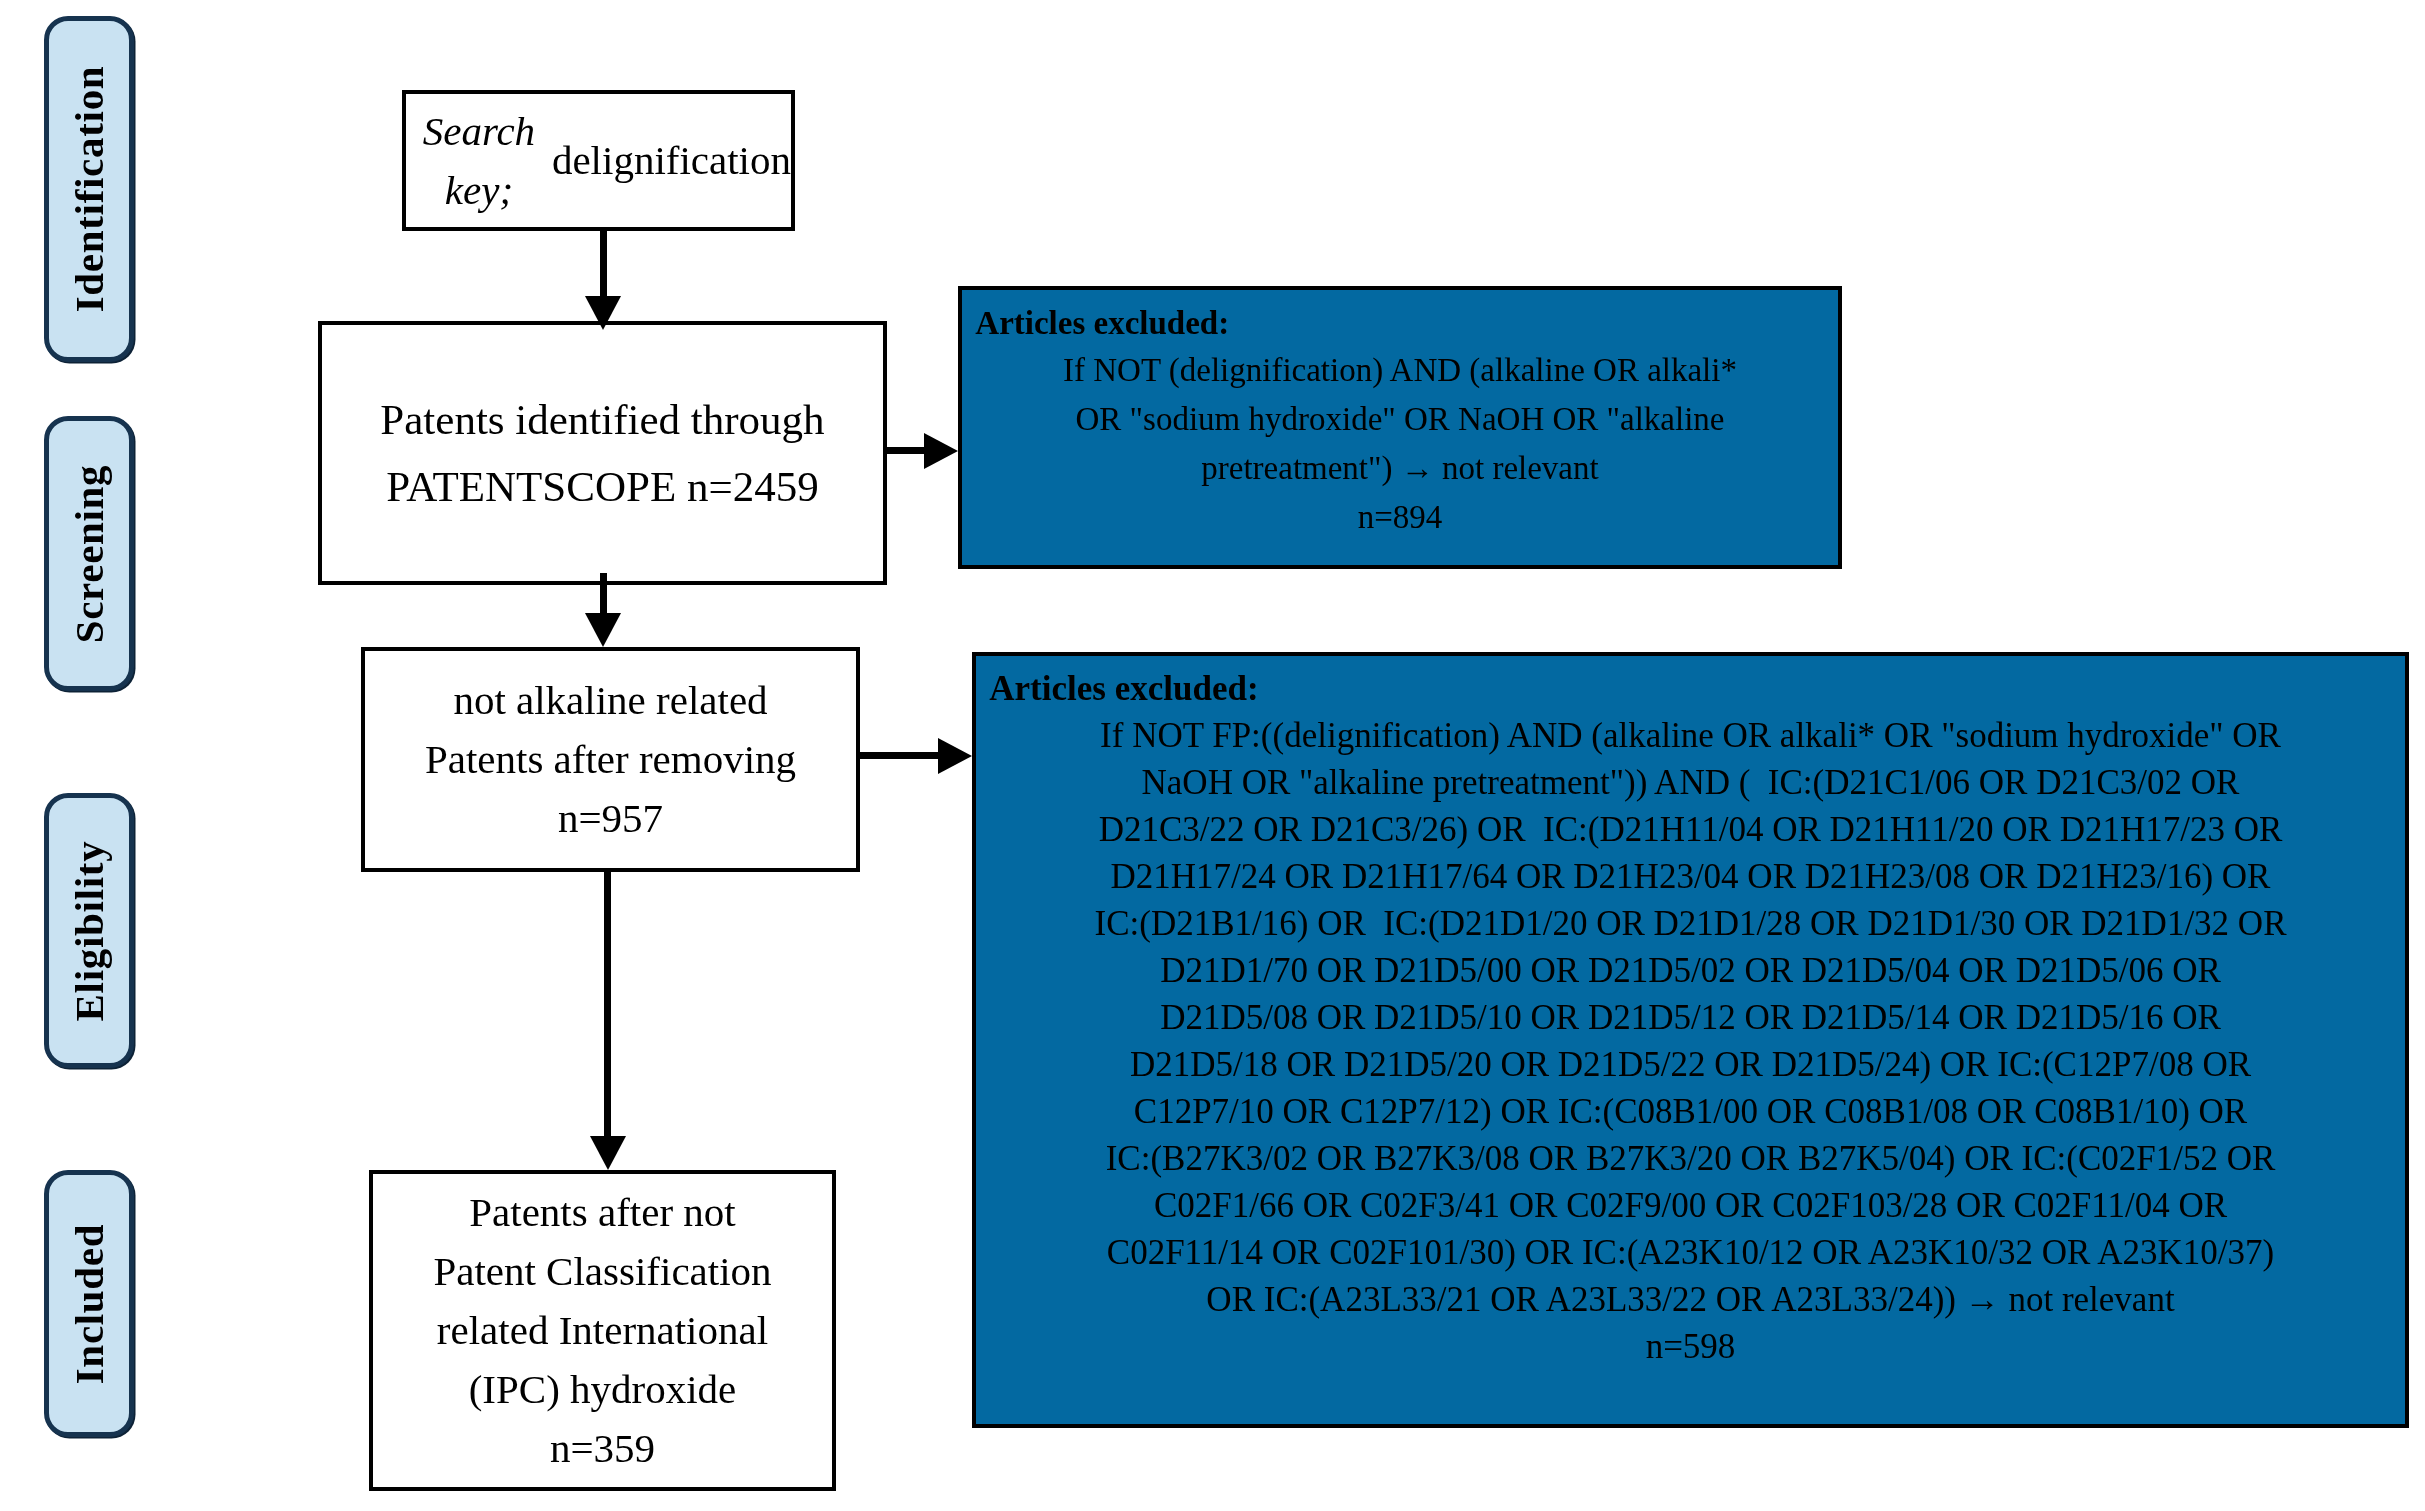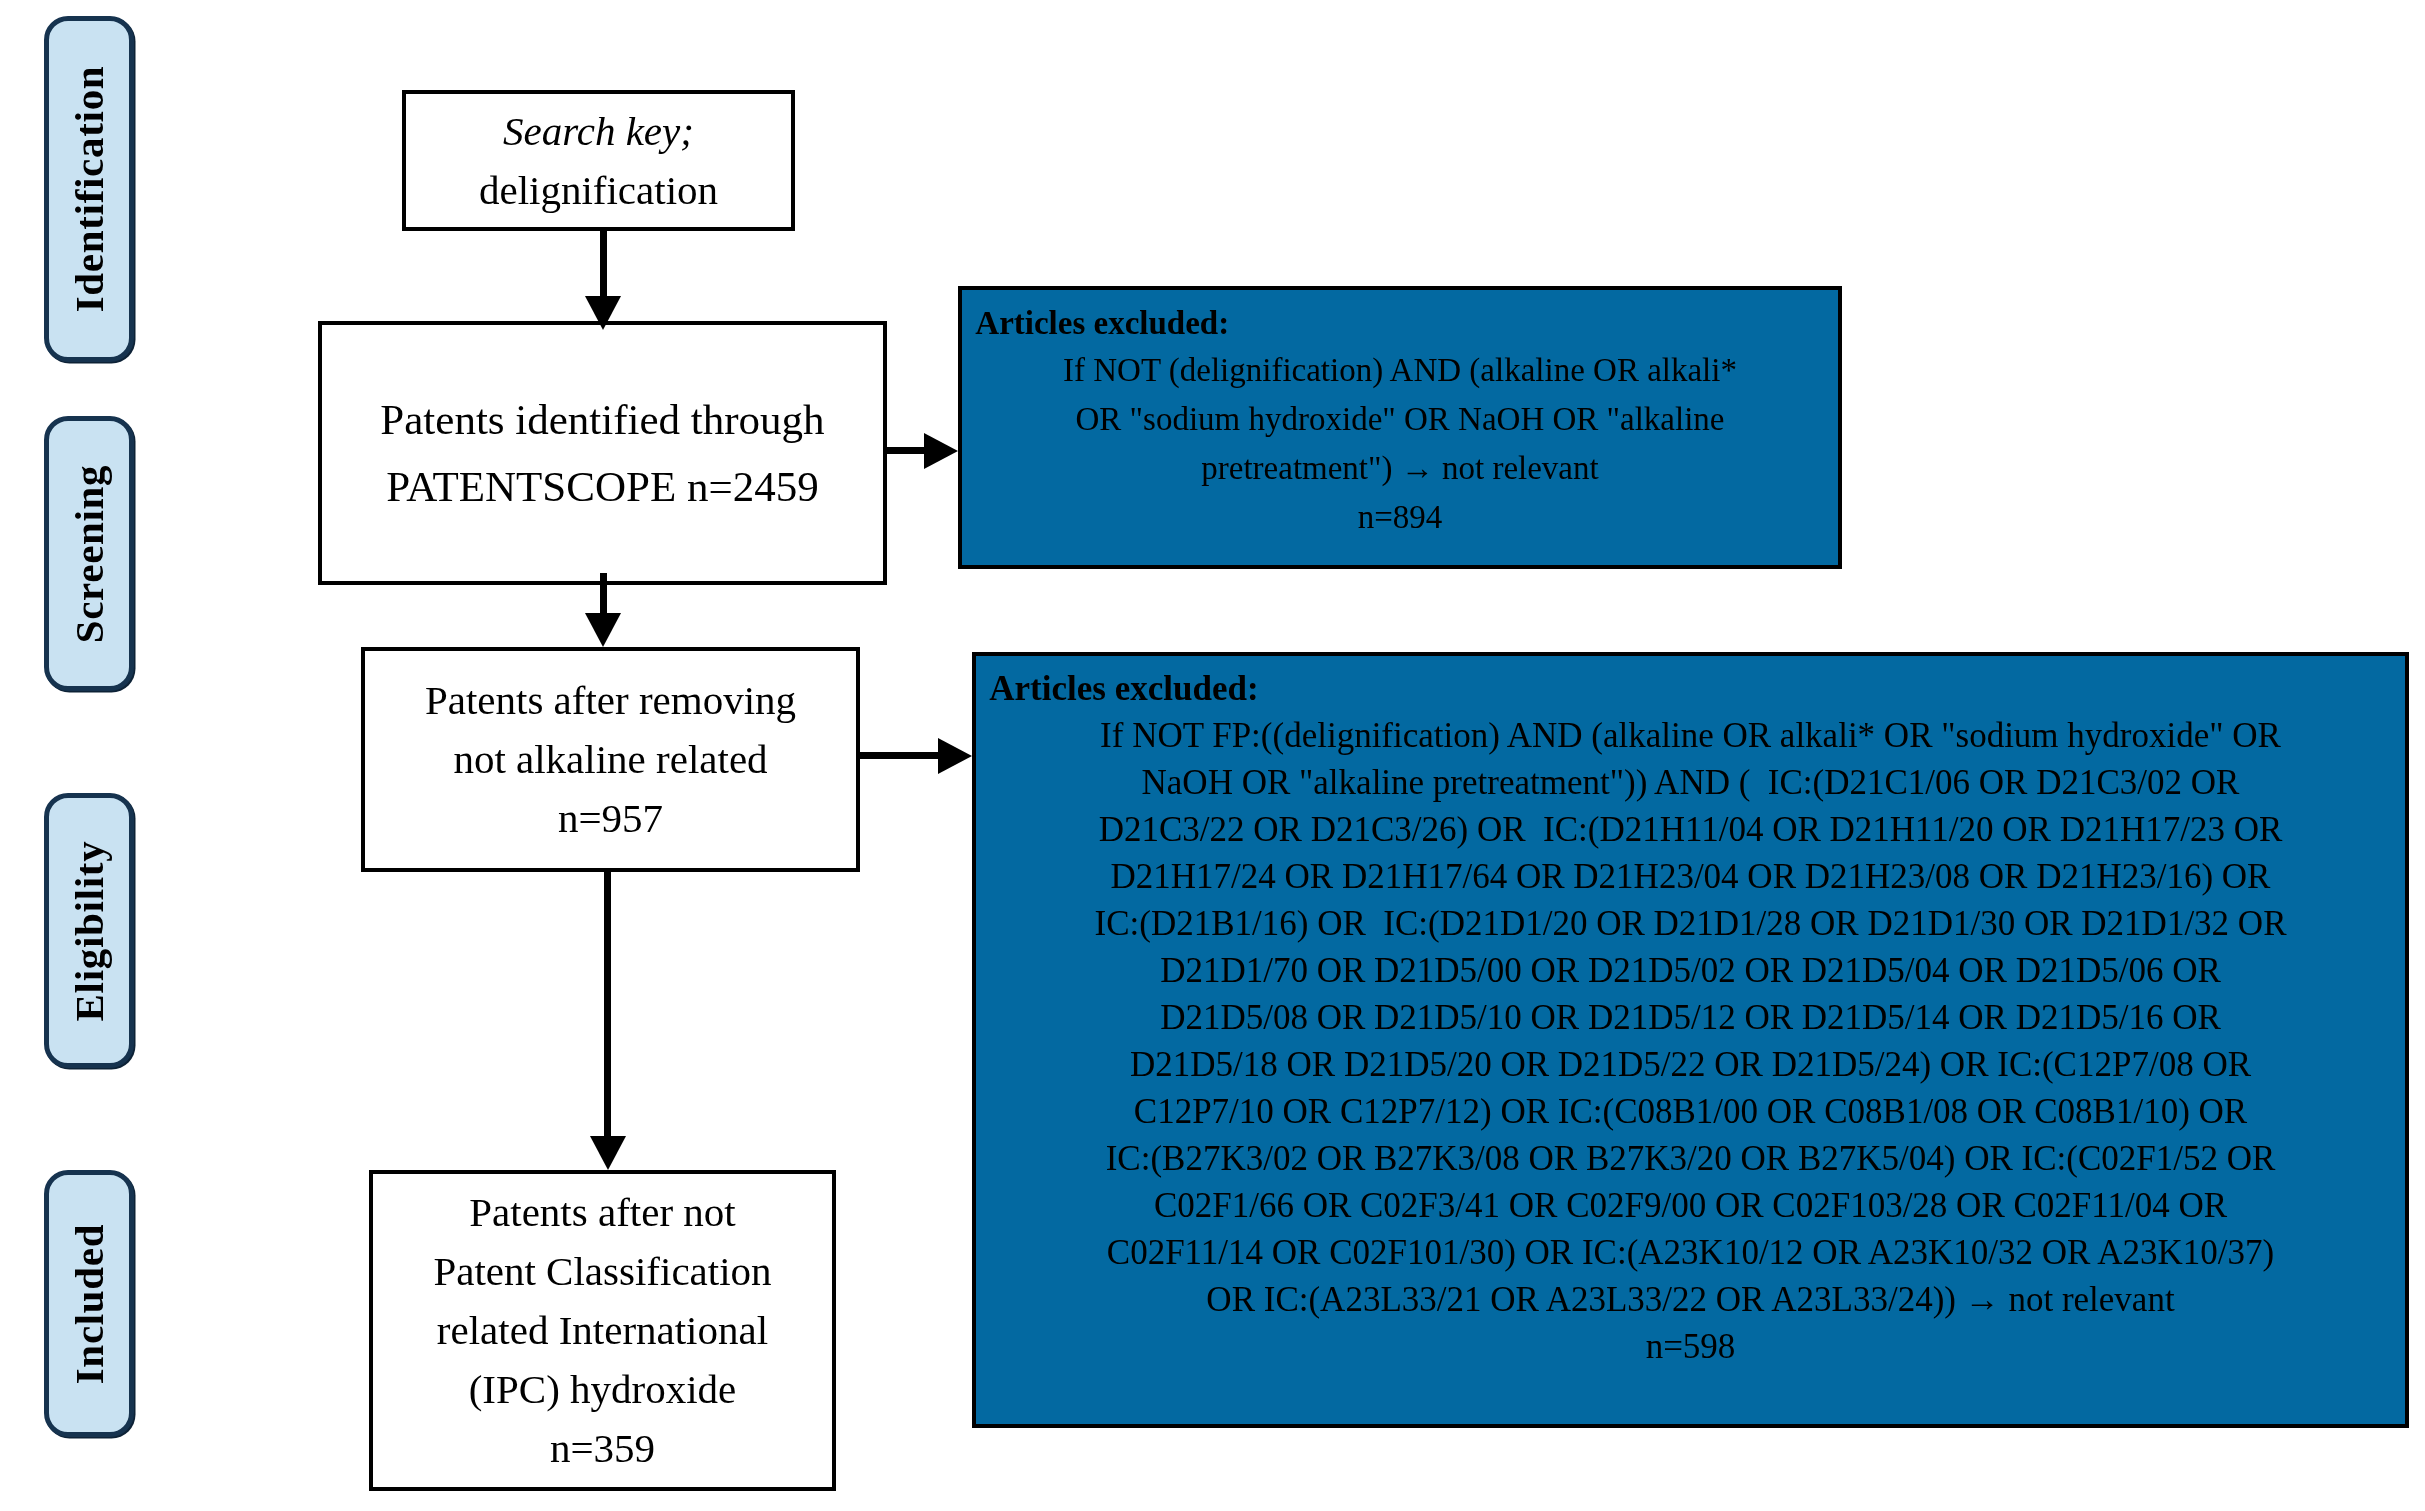--- a/index.html
+++ b/index.html
@@ -33,21 +33,21 @@
     font-size:41px;
     letter-spacing:0.7px;
   }
 
   
   .fbox{
     position:absolute;
     background:#ffffff;
     border:4.4px solid #000000;
     box-sizing:border-box;
-    display:flex;flex-direction:column;
+    display:flex;flex-direction:row;
     align-items:center;justify-content:center;
     text-align:center;
   }
   #box-search{left:402px;top:90px;width:393px;height:141px;font-size:41px;line-height:59px;}
   #box-search .line-italic{font-style:italic;}
   #box-identified{left:318px;top:321px;width:569px;height:264px;font-size:43px;line-height:67px;}
   #box-removing{left:361px;top:647px;width:499px;height:225px;font-size:41px;line-height:59px;}
   #box-ipc{left:369px;top:1170px;width:467px;height:321px;font-size:41px;line-height:59px;}
 
   
@@ -119,22 +119,22 @@
 
   <div class="fbox" id="box-identified">
     <div class="flines">
         <div class="tline">Patents identified through</div>
         <div class="tline">PATENTSCOPE n=2459</div>
       </div>
   </div>
 
   <div class="fbox" id="box-removing">
     <div class="flines">
+        <div class="tline">not alkaline related</div>
         <div class="tline">Patents after removing</div>
-        <div class="tline">not alkaline related</div>
         <div class="tline">n=957</div>
       </div>
   </div>
 
   <div class="fbox" id="box-ipc">
     <div class="flines">
         <div class="tline">Patents after not</div>
         <div class="tline">Patent Classification</div>
         <div class="tline">related International</div>
         <div class="tline">(IPC) hydroxide</div>

